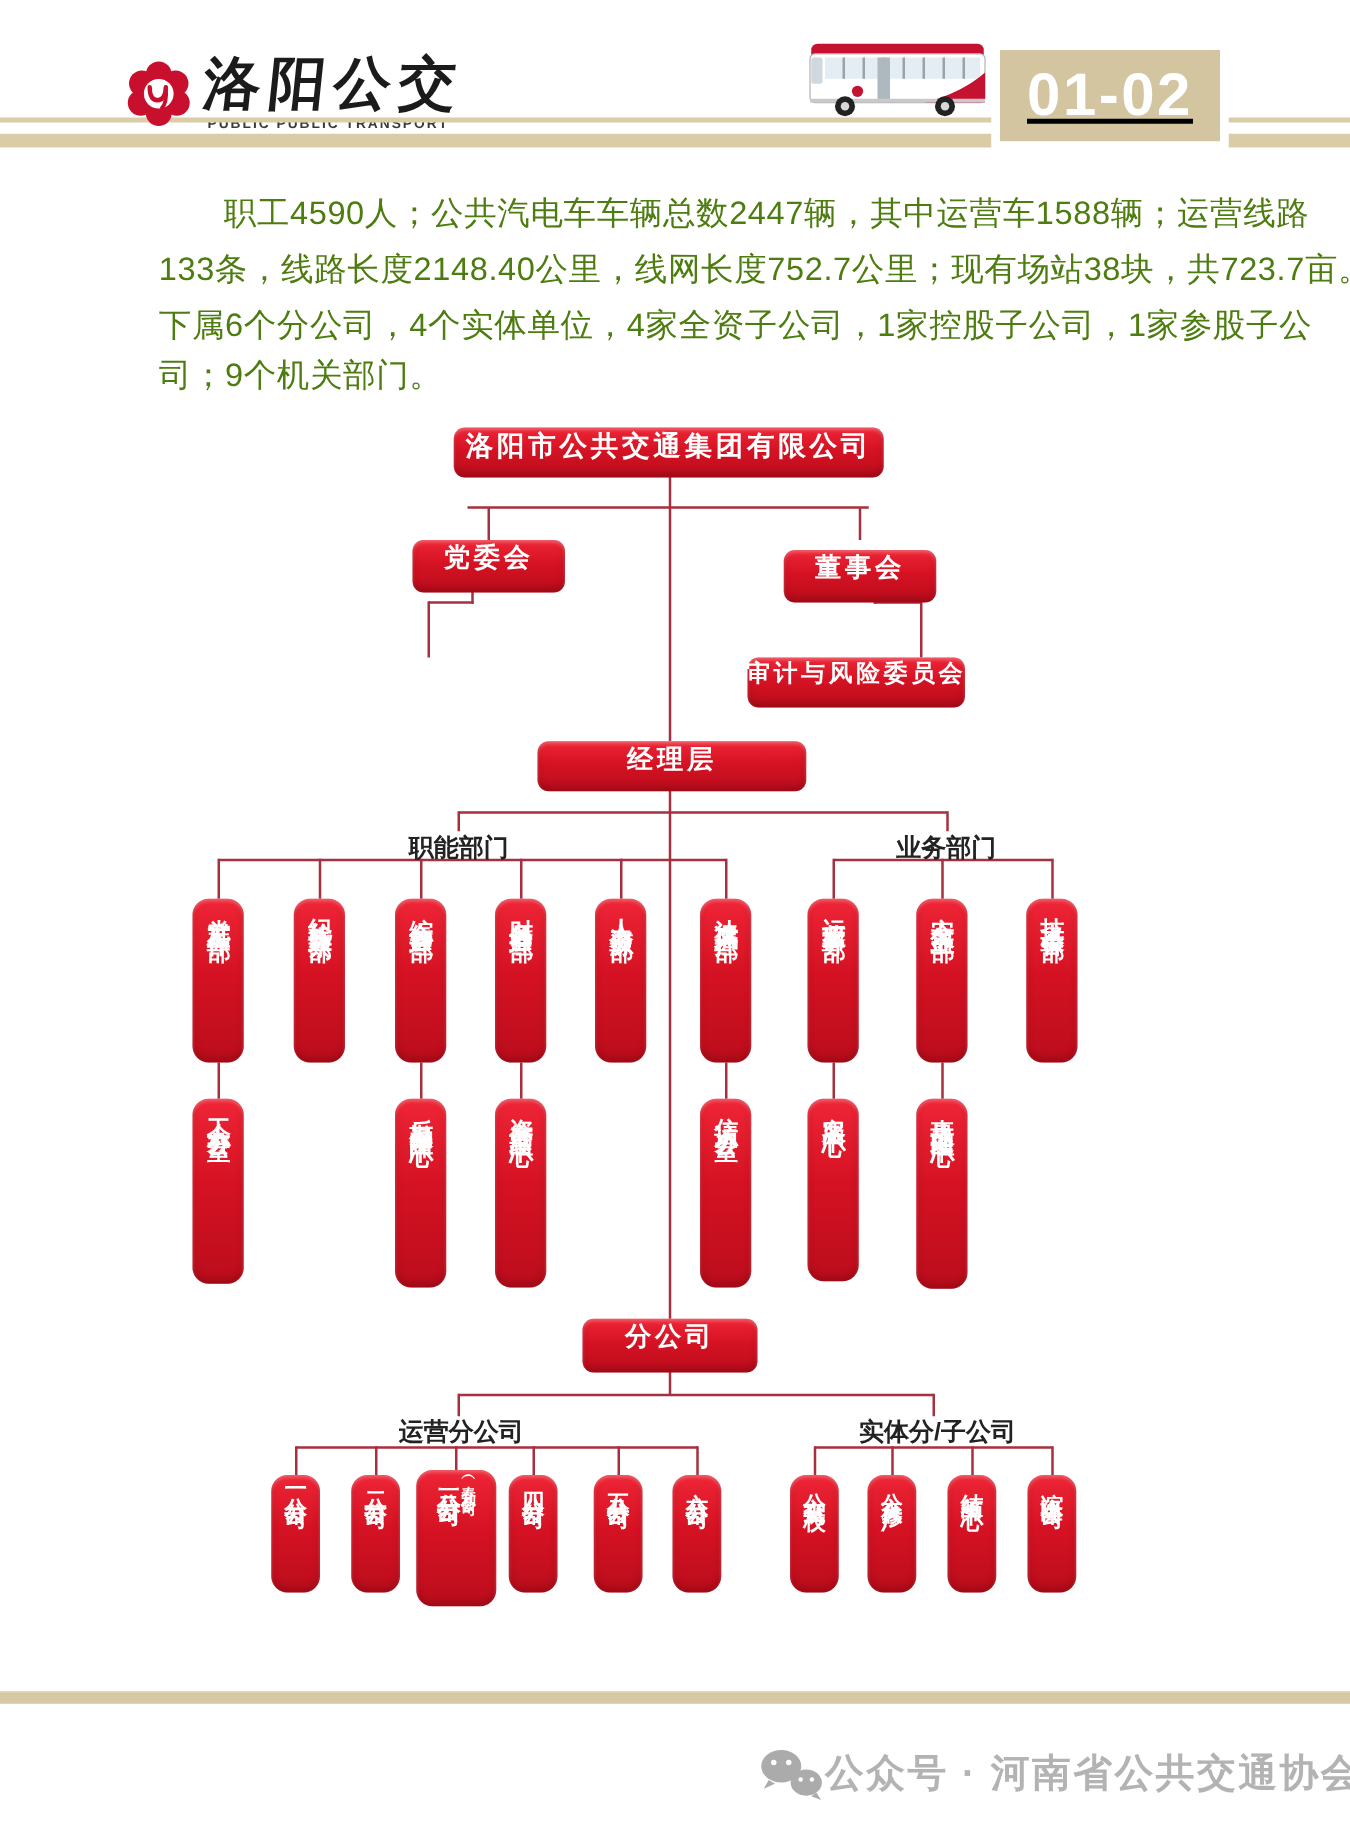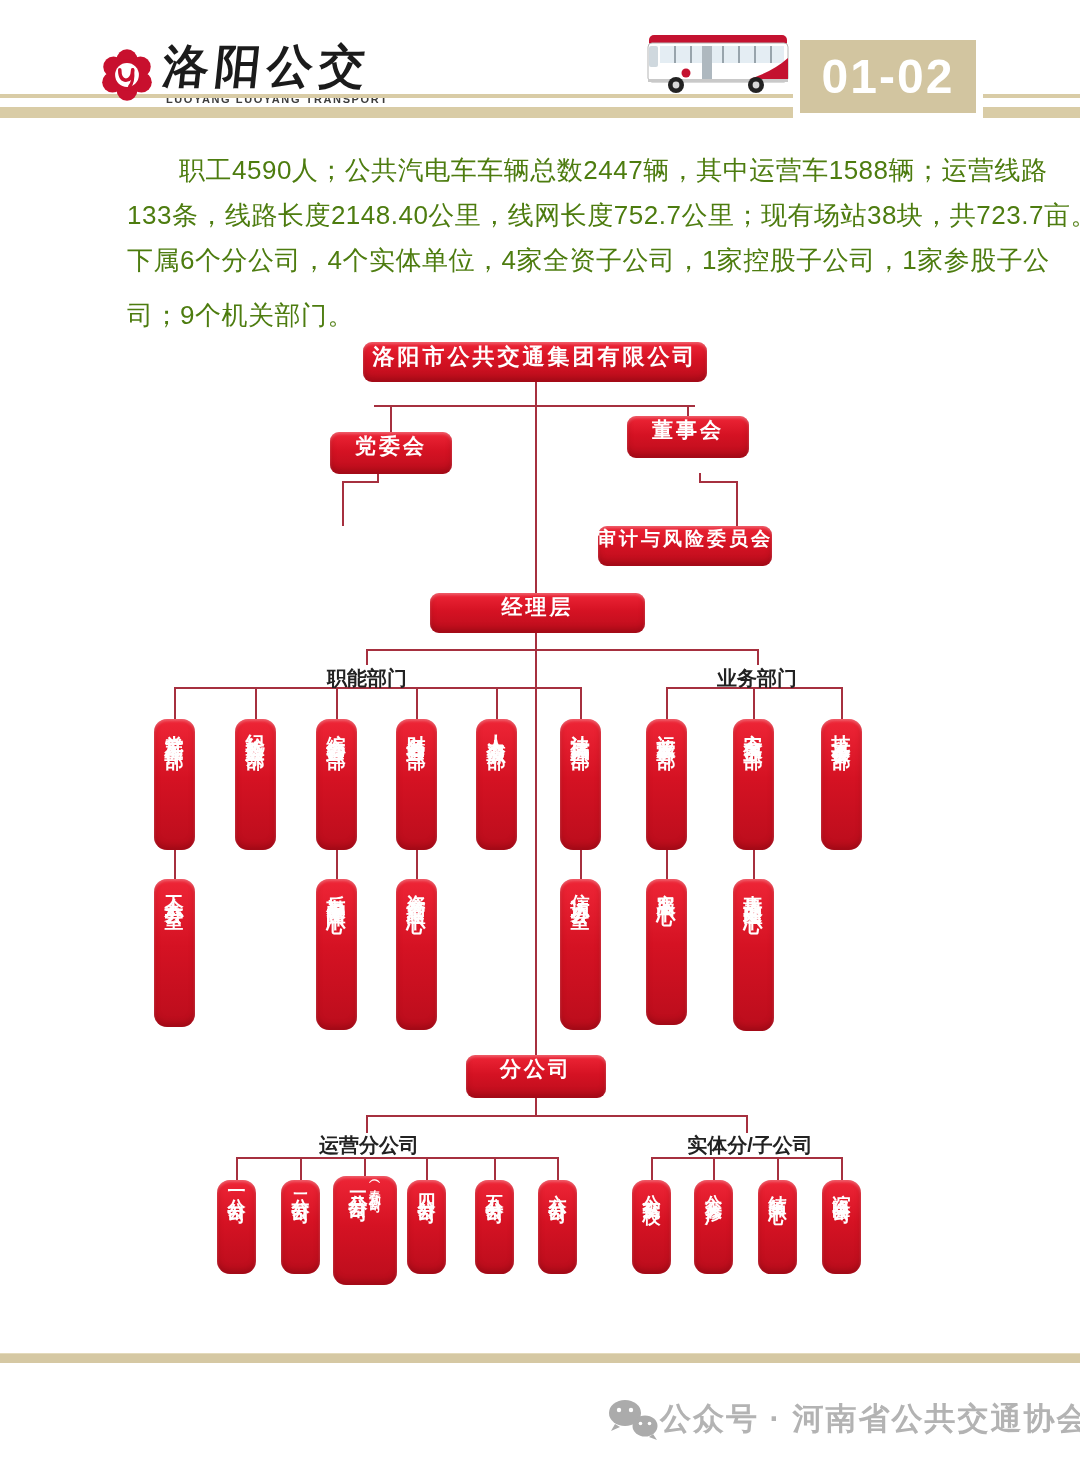--- a/index.html
+++ b/index.html
@@ -2,21 +2,21 @@
 <html><head>
 <meta charset="utf-8">
 <style>
   html,body{margin:0;padding:0;background:#ffffff;}
   body{font-family:"Liberation Sans","DejaVu Sans",sans-serif;}
   #page{position:relative;width:1080px;height:1463px;background:#fff;overflow:hidden;}
 
   
   .tanline{position:absolute;left:0;width:1080px;background:#d9cca6;z-index:1;}
   .pageblock{position:absolute;left:800px;top:40px;width:176px;height:73px;background:#d2c5a0;
-             z-index:2;box-shadow:0 0 0 7px #ffffff;display:flex;align-items:center;justify-content:center;}
+             z-index:2;box-shadow:0 0 0 7px #ffffff;display:flex;align-items:center;justify-content:center;text-decoration:underline;}
   .pageblock span{color:#fff;font-size:48px;font-weight:900;letter-spacing:2px;font-family:"Liberation Sans",sans-serif;}
   .brandcn{position:absolute;left:163px;top:36px;font-size:46px;font-weight:bold;color:#1b1b1b;
            transform:skewX(-6deg);letter-spacing:6px;white-space:nowrap;}
   .branden{position:absolute;left:166px;top:93px;font-size:11px;font-weight:bold;color:#3a3a3a;letter-spacing:1.6px;white-space:nowrap;}
 
   
   .intro{position:absolute;left:127px;width:830px;color:#4d7c0f;font-size:26px;font-weight:400;
          line-height:26px;white-space:nowrap;letter-spacing:0.5px;}
 
   
@@ -56,21 +56,21 @@
       <circle cx="30" cy="45" r="10"></circle>
         <circle cx="16" cy="37" r="10"></circle>
         <circle cx="17" cy="22" r="10"></circle>
       <circle cx="30" cy="30" r="15"></circle>
     </g>
     <circle cx="30" cy="30" r="11.5" fill="#ffffff"></circle>
     <path d="M23 25 q0 10 6 10 q6 0 6.5 -10" stroke="#c8102e" stroke-width="3.4" fill="none" stroke-linecap="round"></path>
     <path d="M35.5 25 q1 12 -3 16" stroke="#c8102e" stroke-width="3" fill="none" stroke-linecap="round"></path>
   </svg>
   <div class="brandcn">洛阳公交</div>
-  <div class="branden">LUOYANG LUOYANG TRANSPORT</div>
+  <div class="branden">PUBLIC PUBLIC TRANSPORT</div>
 
   <svg style="position:absolute;left:644px;top:30px;z-index:2;" width="150" height="68" viewBox="0 0 150 68">
     <rect x="5" y="5" width="138" height="13" rx="5" fill="#c41230"></rect>
     <rect x="4" y="13" width="140" height="39" rx="4" fill="#ffffff" stroke="#b5b5b5" stroke-width="1"></rect>
     <rect x="5" y="16" width="9" height="21" rx="2" fill="#cfd8de"></rect>
     <rect x="16" y="16" width="124" height="17" fill="#e4edf3"></rect>
     <g fill="#98a4ac">
       <rect x="30" y="16" width="2" height="17"></rect>
         <rect x="46" y="16" width="2" height="17"></rect>
       <rect x="62" y="16" width="2" height="17"></rect>
@@ -89,21 +89,21 @@
       <circle cx="112" cy="55" r="3.4" fill="#d8d8d8"></circle>
   </svg>
 
   <div class="pageblock">
     <span>01-02</span>
   </div>
 
   <div class="intro" style="top:157px;padding-left:52px;">职工4590人；公共汽电车车辆总数2447辆，其中运营车1588辆；运营线路</div>
   <div class="intro" style="top:202px;">133条，线路长度2148.40公里，线网长度752.7公里；现有场站38块，共723.7亩。</div>
   <div class="intro" style="top:247px;">下属6个分公司，4个实体单位，4家全资子公司，1家控股子公司，1家参股子公</div>
-  <div class="intro" style="top:302px;">司；9个机关部门。</div>
+  <div class="intro" style="top:287px;">司；9个机关部门。</div>
 
   <div class="vl" style="left:535px;top:381px;height:25px;"></div>
   <div class="hl" style="left:374px;top:405px;width:321px;"></div>
   <div class="vl" style="left:390px;top:406px;height:26px;"></div>
   <div class="vl" style="left:687px;top:406px;height:26px;"></div>
   <div class="vl" style="left:535px;top:406px;height:187px;"></div>
   <div class="vl" style="left:377px;top:473px;height:10px;"></div>
   <div class="hl" style="left:343px;top:481px;width:36px;"></div>
   <div class="vl" style="left:342px;top:481px;height:45px;"></div>
   <div class="vl" style="left:699px;top:473px;height:10px;"></div>
@@ -146,21 +146,21 @@
   <div class="vl" style="left:713px;top:1157px;height:23px;"></div>
   <div class="vl" style="left:777px;top:1157px;height:23px;"></div>
   <div class="vl" style="left:841px;top:1157px;height:23px;"></div>
 
   <div class="hbox f22" style="left:363px;top:342px;width:344px;height:40px;">
     <span>洛阳市公共交通集团有限公司</span>
   </div>
   <div class="hbox f21" style="left:330px;top:432px;width:122px;height:42px;">
     <span>党委会</span>
   </div>
-  <div class="hbox f21" style="left:627px;top:416px;width:122px;height:42px;">
+  <div class="hbox f21" style="left:627px;top:440px;width:122px;height:42px;">
     <span>董事会</span>
   </div>
   <div class="hbox f19" style="left:598px;top:526px;width:174px;height:40px;">
     <span>审计与风险委员会</span>
   </div>
   <div class="hbox f21" style="left:430px;top:593px;width:215px;height:40px;">
     <span>经理层</span>
   </div>
 
   <div class="glabel" style="left:367px;top:665px;">职能部门</div>

